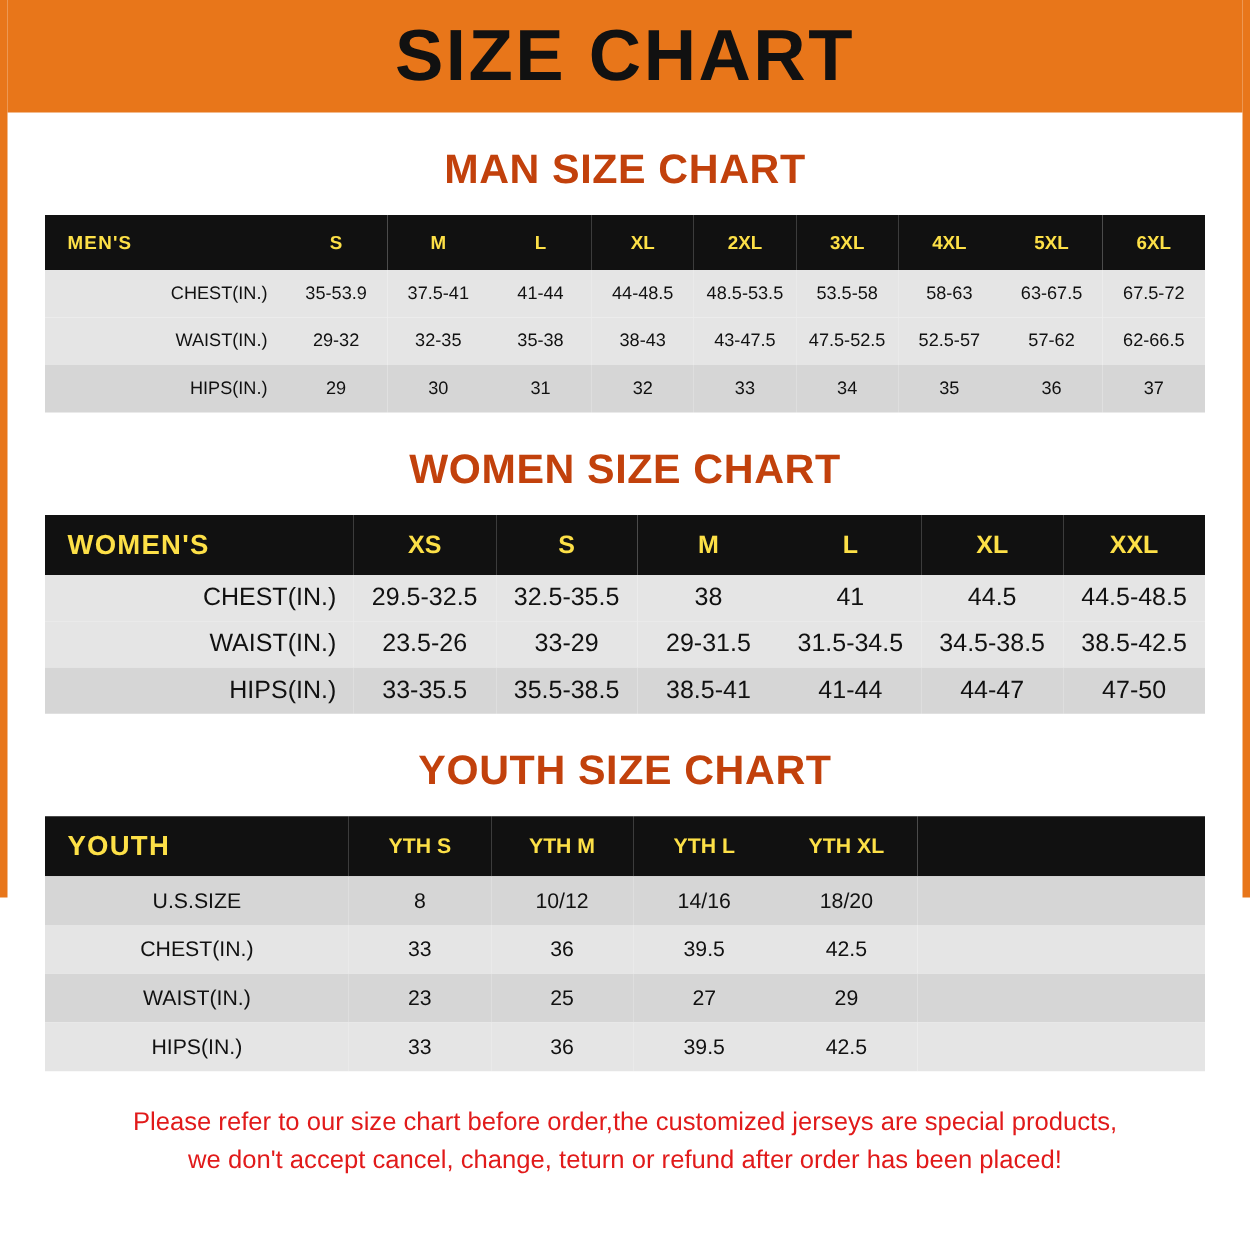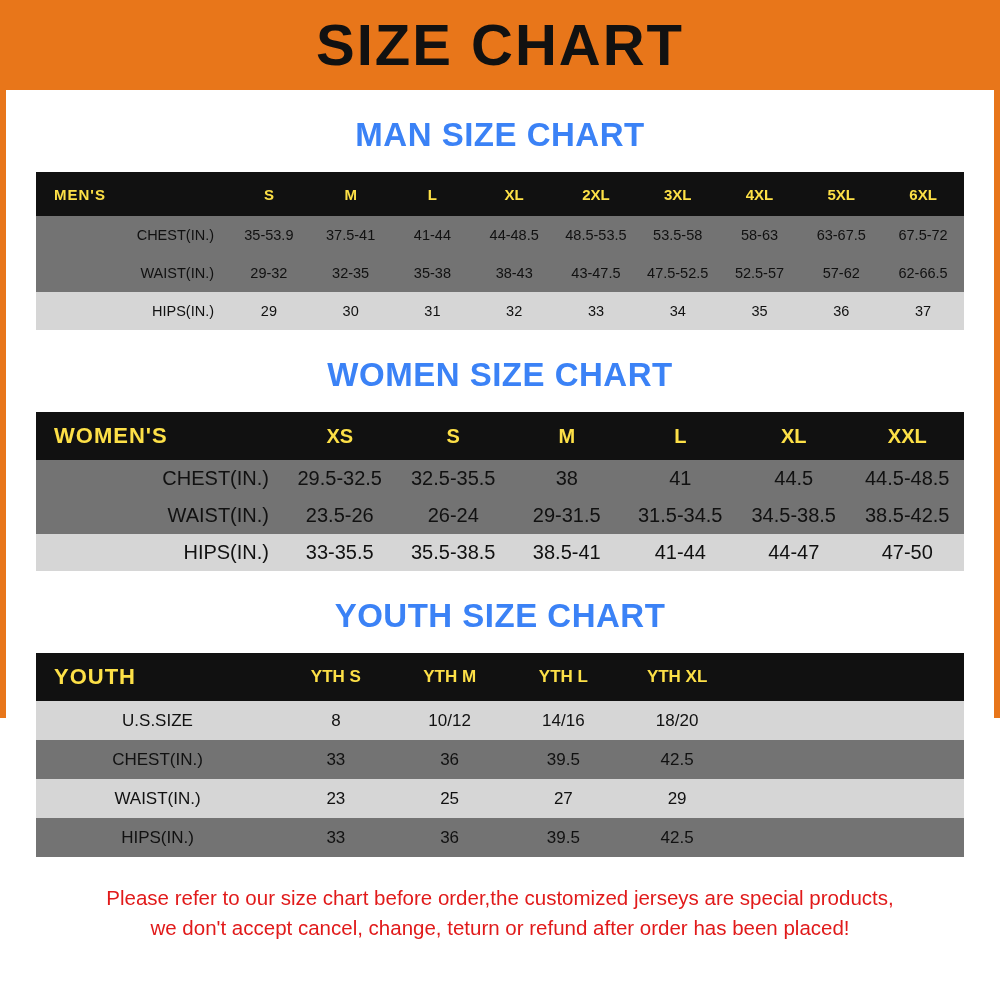--- a/index.html
+++ b/index.html
@@ -35,21 +35,21 @@
     font-size: 58px;
     letter-spacing: 2px;
     color: #111111;
     line-height: 1;
   }
   .section-title {
     text-align: center;
     font-weight: bold;
     font-size: 33px;
     letter-spacing: 0.5px;
-    color: #3b82f6;
+    color: #c2410c;
   }
   .table-wrap {
     padding: 0 30px;
   }
   table {
     width: 100%;
     border-collapse: collapse;
     table-layout: fixed;
   }
   td, th {
@@ -73,21 +73,21 @@
     padding-left: 18px;
     font-size: 21px;
     letter-spacing: 1px;
   }
   .rowlabel {
     text-align: right;
     padding-right: 14px;
     font-size: 16px;
     white-space: nowrap;
   }
-  tbody tr.odd td { background: #737373; }
+  tbody tr.odd td { background: #e5e5e5; }
   tbody tr.even td { background: #d6d6d6; }
 
   
   #men-table .rowlabel { width: 160px; }
   #men-table td { font-size: 14.5px; }
   #men-table .head-row td { font-size: 15px; }
 
   
   #women-table .rowlabel { width: 215px; }
   #women-table td, #women-table .head-row td { font-size: 20px; }
@@ -206,21 +206,21 @@
           <td>29.5-32.5</td>
           <td>32.5-35.5</td>
           <td>38</td>
           <td>41</td>
           <td>44.5</td>
           <td>44.5-48.5</td>
         </tr>
         <tr class="odd">
           <td class="rowlabel">WAIST(IN.)</td>
           <td>23.5-26</td>
-          <td>26-24</td>
+          <td>33-29</td>
           <td>29-31.5</td>
           <td>31.5-34.5</td>
           <td>34.5-38.5</td>
           <td>38.5-42.5</td>
         </tr>
         <tr class="even">
           <td class="rowlabel">HIPS(IN.)</td>
           <td>33-35.5</td>
           <td>35.5-38.5</td>
           <td>38.5-41</td>

